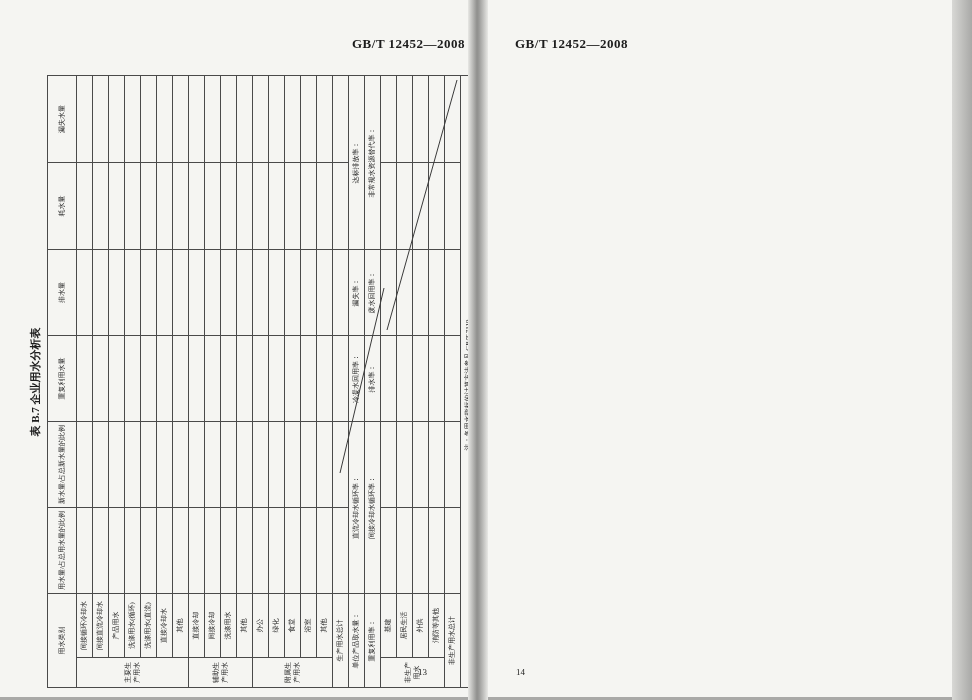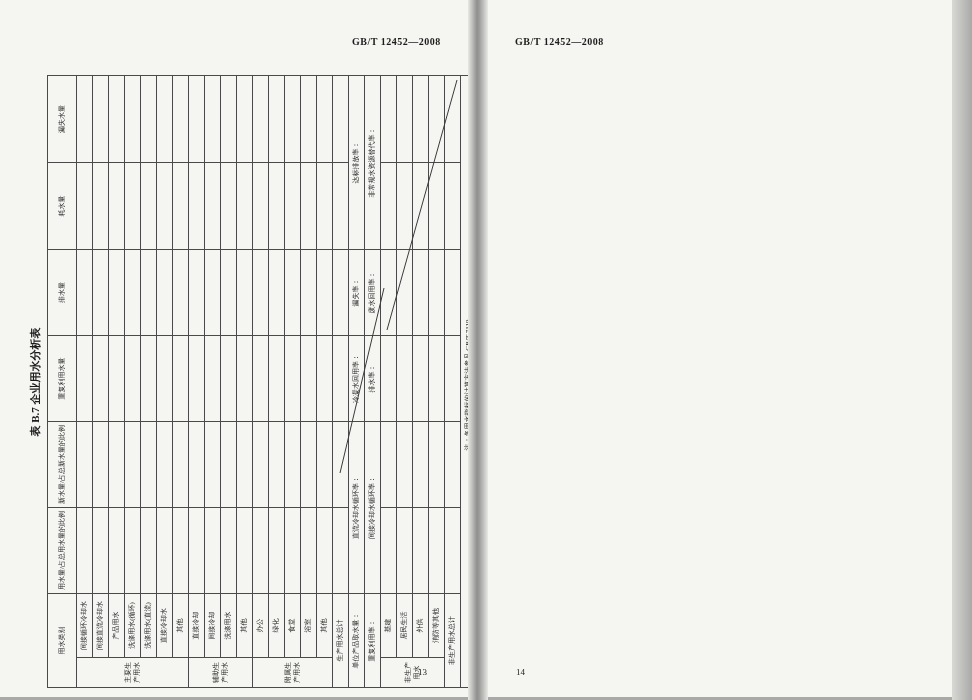--- a/index.html
+++ b/index.html
@@ -5,21 +5,21 @@
   html,body{margin:0;padding:0;}
   body{width:972px;height:700px;position:relative;background:#a9a9a7;overflow:hidden;
        font-family:"Liberation Serif","DejaVu Sans",serif;color:#1c1c1c;}
   .page{position:absolute;top:0;height:697px;background:#f5f5f2;}
   #page-left{left:0;width:468px;}
   #page-right{left:488px;width:464px;}
   .gutter{position:absolute;left:468px;top:0;width:20px;height:700px;
           background:linear-gradient(90deg,#e8e8e5,#8f8f8d 45%,#9a9a98 55%,#e8e8e5);}
   .edge-r{position:absolute;left:952px;top:0;width:20px;height:700px;
           background:linear-gradient(90deg,#d8d8d5,#a9a9a7);}
-  .runhead{position:absolute;font-weight:bold;font-size:10px;letter-spacing:.5px;white-space:nowrap;}
+  .runhead{position:absolute;font-weight:bold;font-size:13px;letter-spacing:.5px;white-space:nowrap;}
   .pagenum{position:absolute;font-size:9px;}
   
   .rot{position:absolute;transform-origin:0 0;}
   #rot-left{left:25px;top:76px;width:612px;height:436px;transform:rotate(-90deg) translateX(-612px);}
   
   .tbl-title{height:22px;text-align:center;font-weight:bold;font-size:11px;line-height:20px;}
   table.an{border-collapse:collapse;table-layout:fixed;width:612px;border:1.5px solid #3a3a3a;}
   table.an td{border:1px solid #4a4a4a;padding:0 2px;font-size:7px;line-height:1.15;
               height:15px;overflow:hidden;text-align:center;vertical-align:middle;}
   table.an tr.hd td{height:28px;font-size:7px;}

